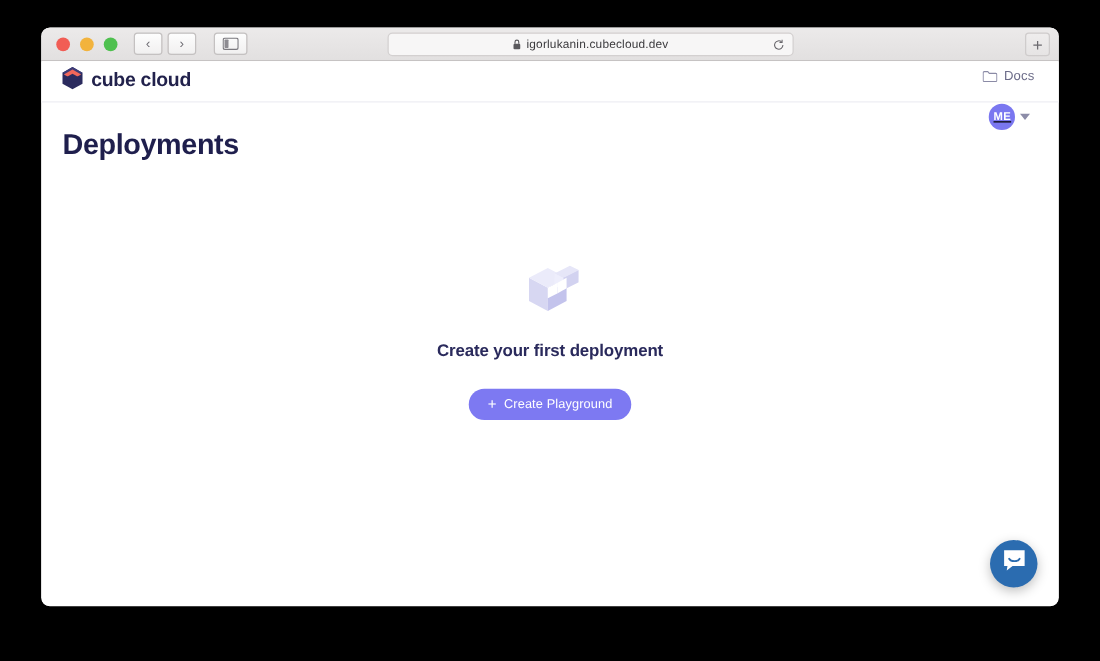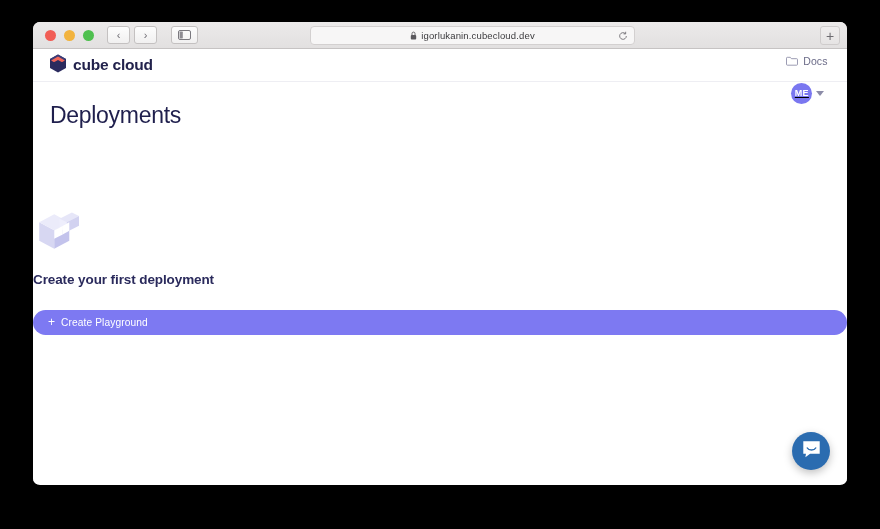--- a/index.html
+++ b/index.html
@@ -213,33 +213,34 @@
     border-left: 4px solid transparent;
     border-right: 4px solid transparent;
     border-top: 5px solid #8c8ca8;
   }
 
   
   #page-title {
     margin: 0;
     padding: 20px 0 0 17px;
     font-size: 23px;
-    font-weight: 400;
+    font-weight: 700;
     color: #1f1f4d;
     letter-spacing: -0.3px;
   }
 
   
   #empty-state {
     position: absolute;
     left: 0;
     right: 0;
     top: 160px;
     display: flex;
     flex-direction: column;
+    align-items: center;
   }
   #empty-illustration { margin-bottom: 13px; }
   #empty-heading {
     margin: 0 0 9px 0;
     font-size: 13.5px;
     font-weight: 700;
     color: #2a2a5c;
     letter-spacing: -0.1px;
   }
   #empty-body {

